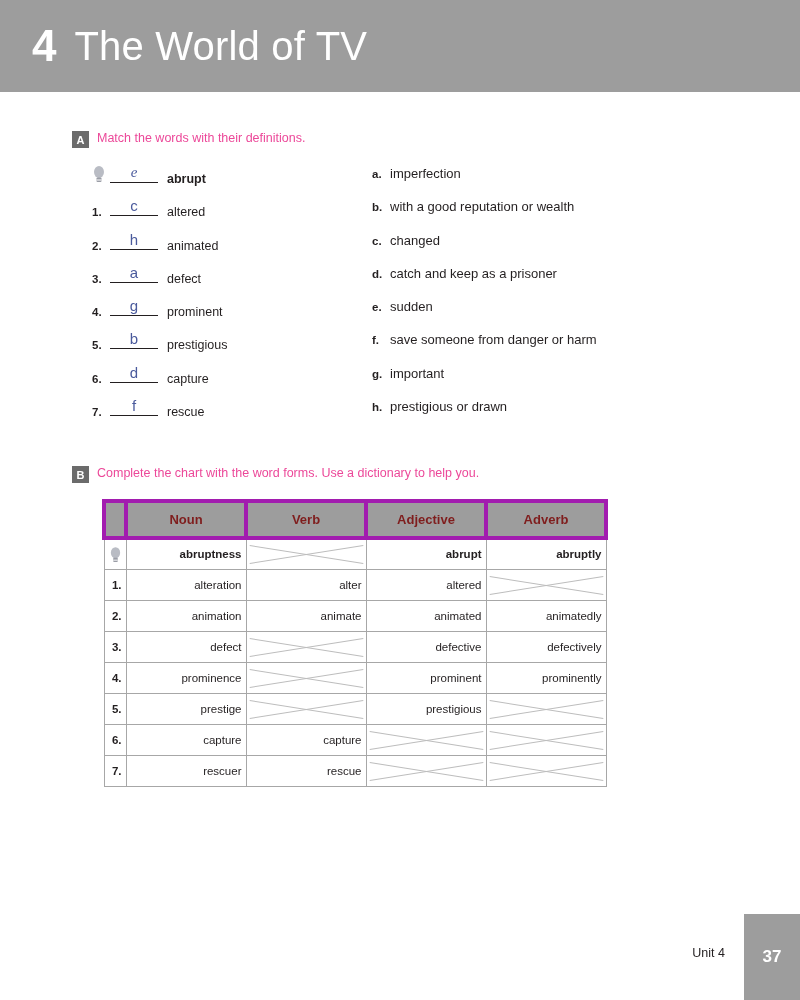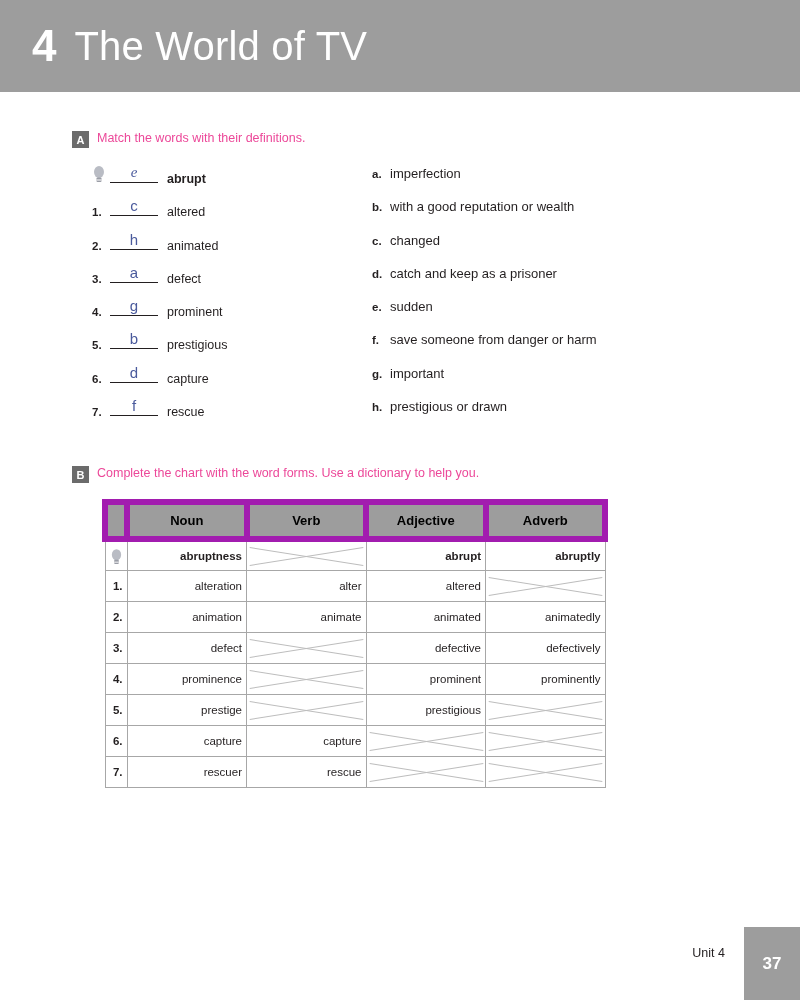--- a/index.html
+++ b/index.html
@@ -163,25 +163,25 @@
     margin-top: 16px;
     margin-left: 30px;
   }
   table.wordforms {
     border-collapse: collapse;
     width: 506px;
     table-layout: fixed;
   }
   table.wordforms th {
     background: #9d9d9d;
-    color: #000000;
+    color: #7f1d1d;
     font-size: 13px;
     font-weight: bold;
     height: 37px;
-    border: 6px solid #a21caf;
+    border: 4px solid #a21caf;
     text-align: center;
   }
   table.wordforms td {
     border: 1px solid #a7a7a7;
     height: 31px;
     text-align: right;
     font-size: 11.5px;
     color: #231f20;
     padding: 0 4px;
     background: #ffffff;
@@ -233,21 +233,21 @@
     bottom: 40px;
     font-size: 12.5px;
     font-weight: normal;
     color: #231f20;
   }
   .footer-page {
     position: absolute;
     right: 0;
     bottom: 0;
     width: 56px;
-    height: 73px;
+    height: 86px;
     background: #9d9d9d;
     color: #ffffff;
     font-size: 17px;
     font-weight: bold;
     display: flex;
     align-items: center;
     justify-content: center;
   }
 </style>
 </head>

